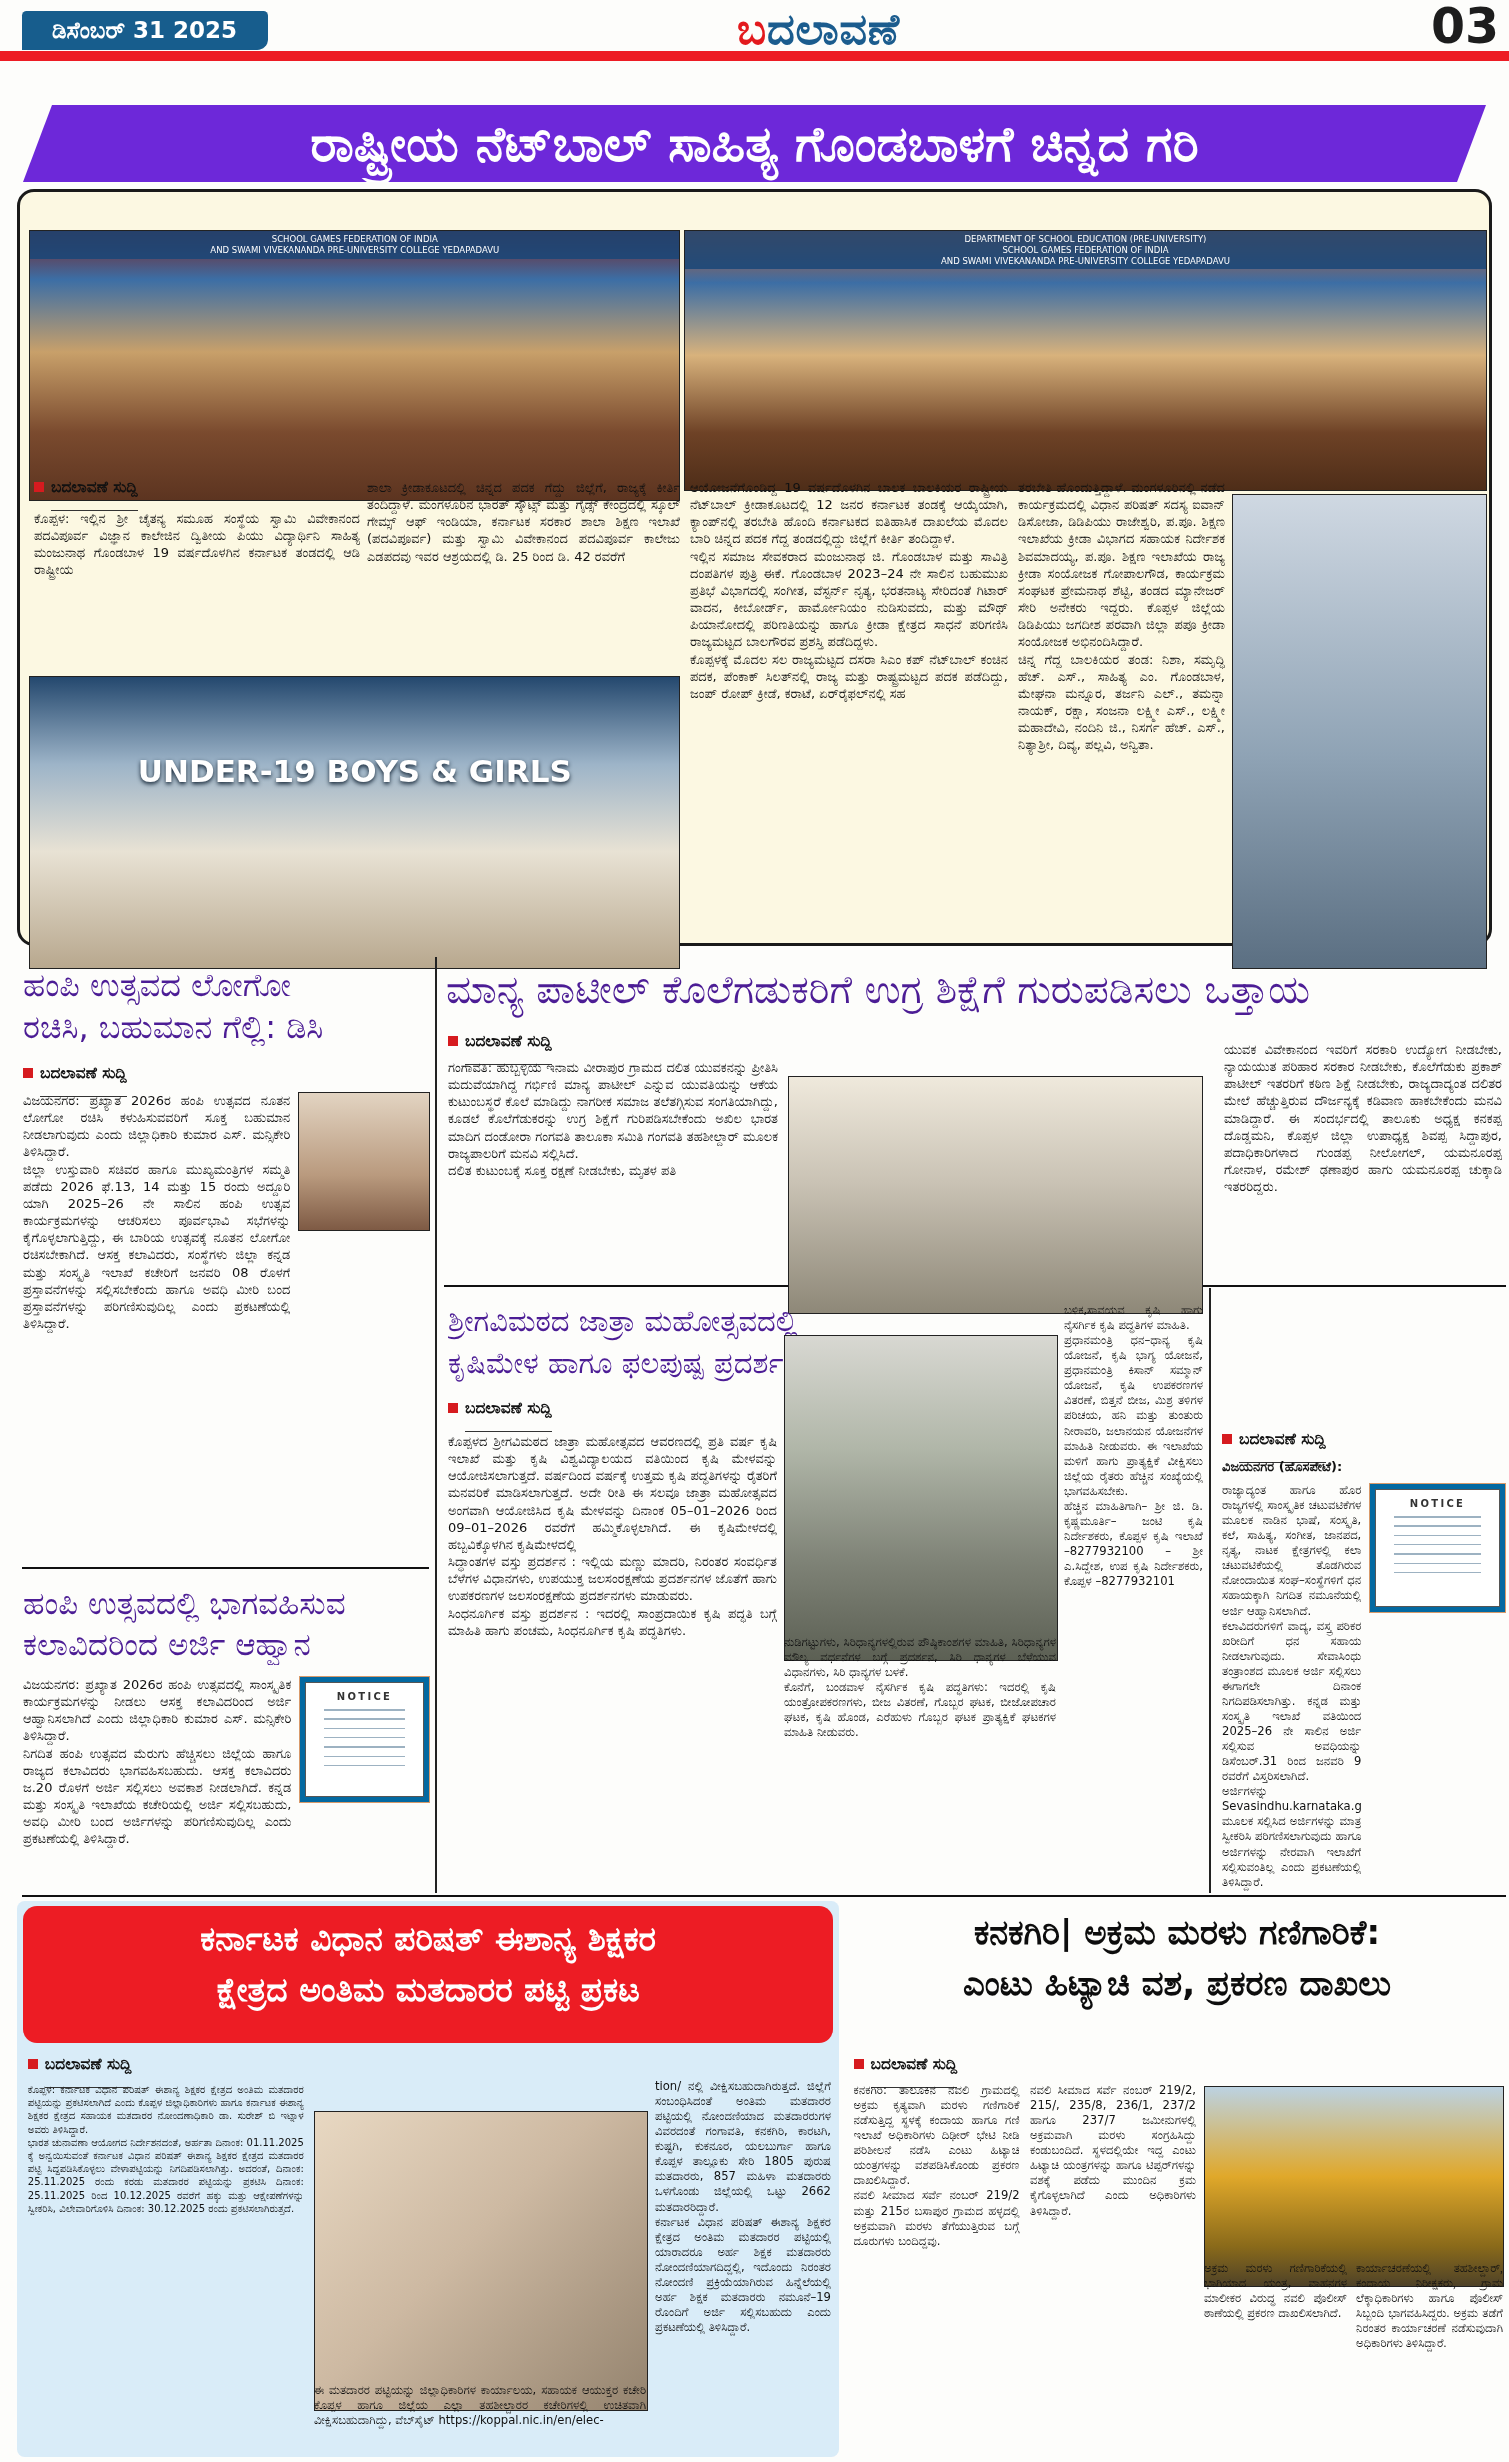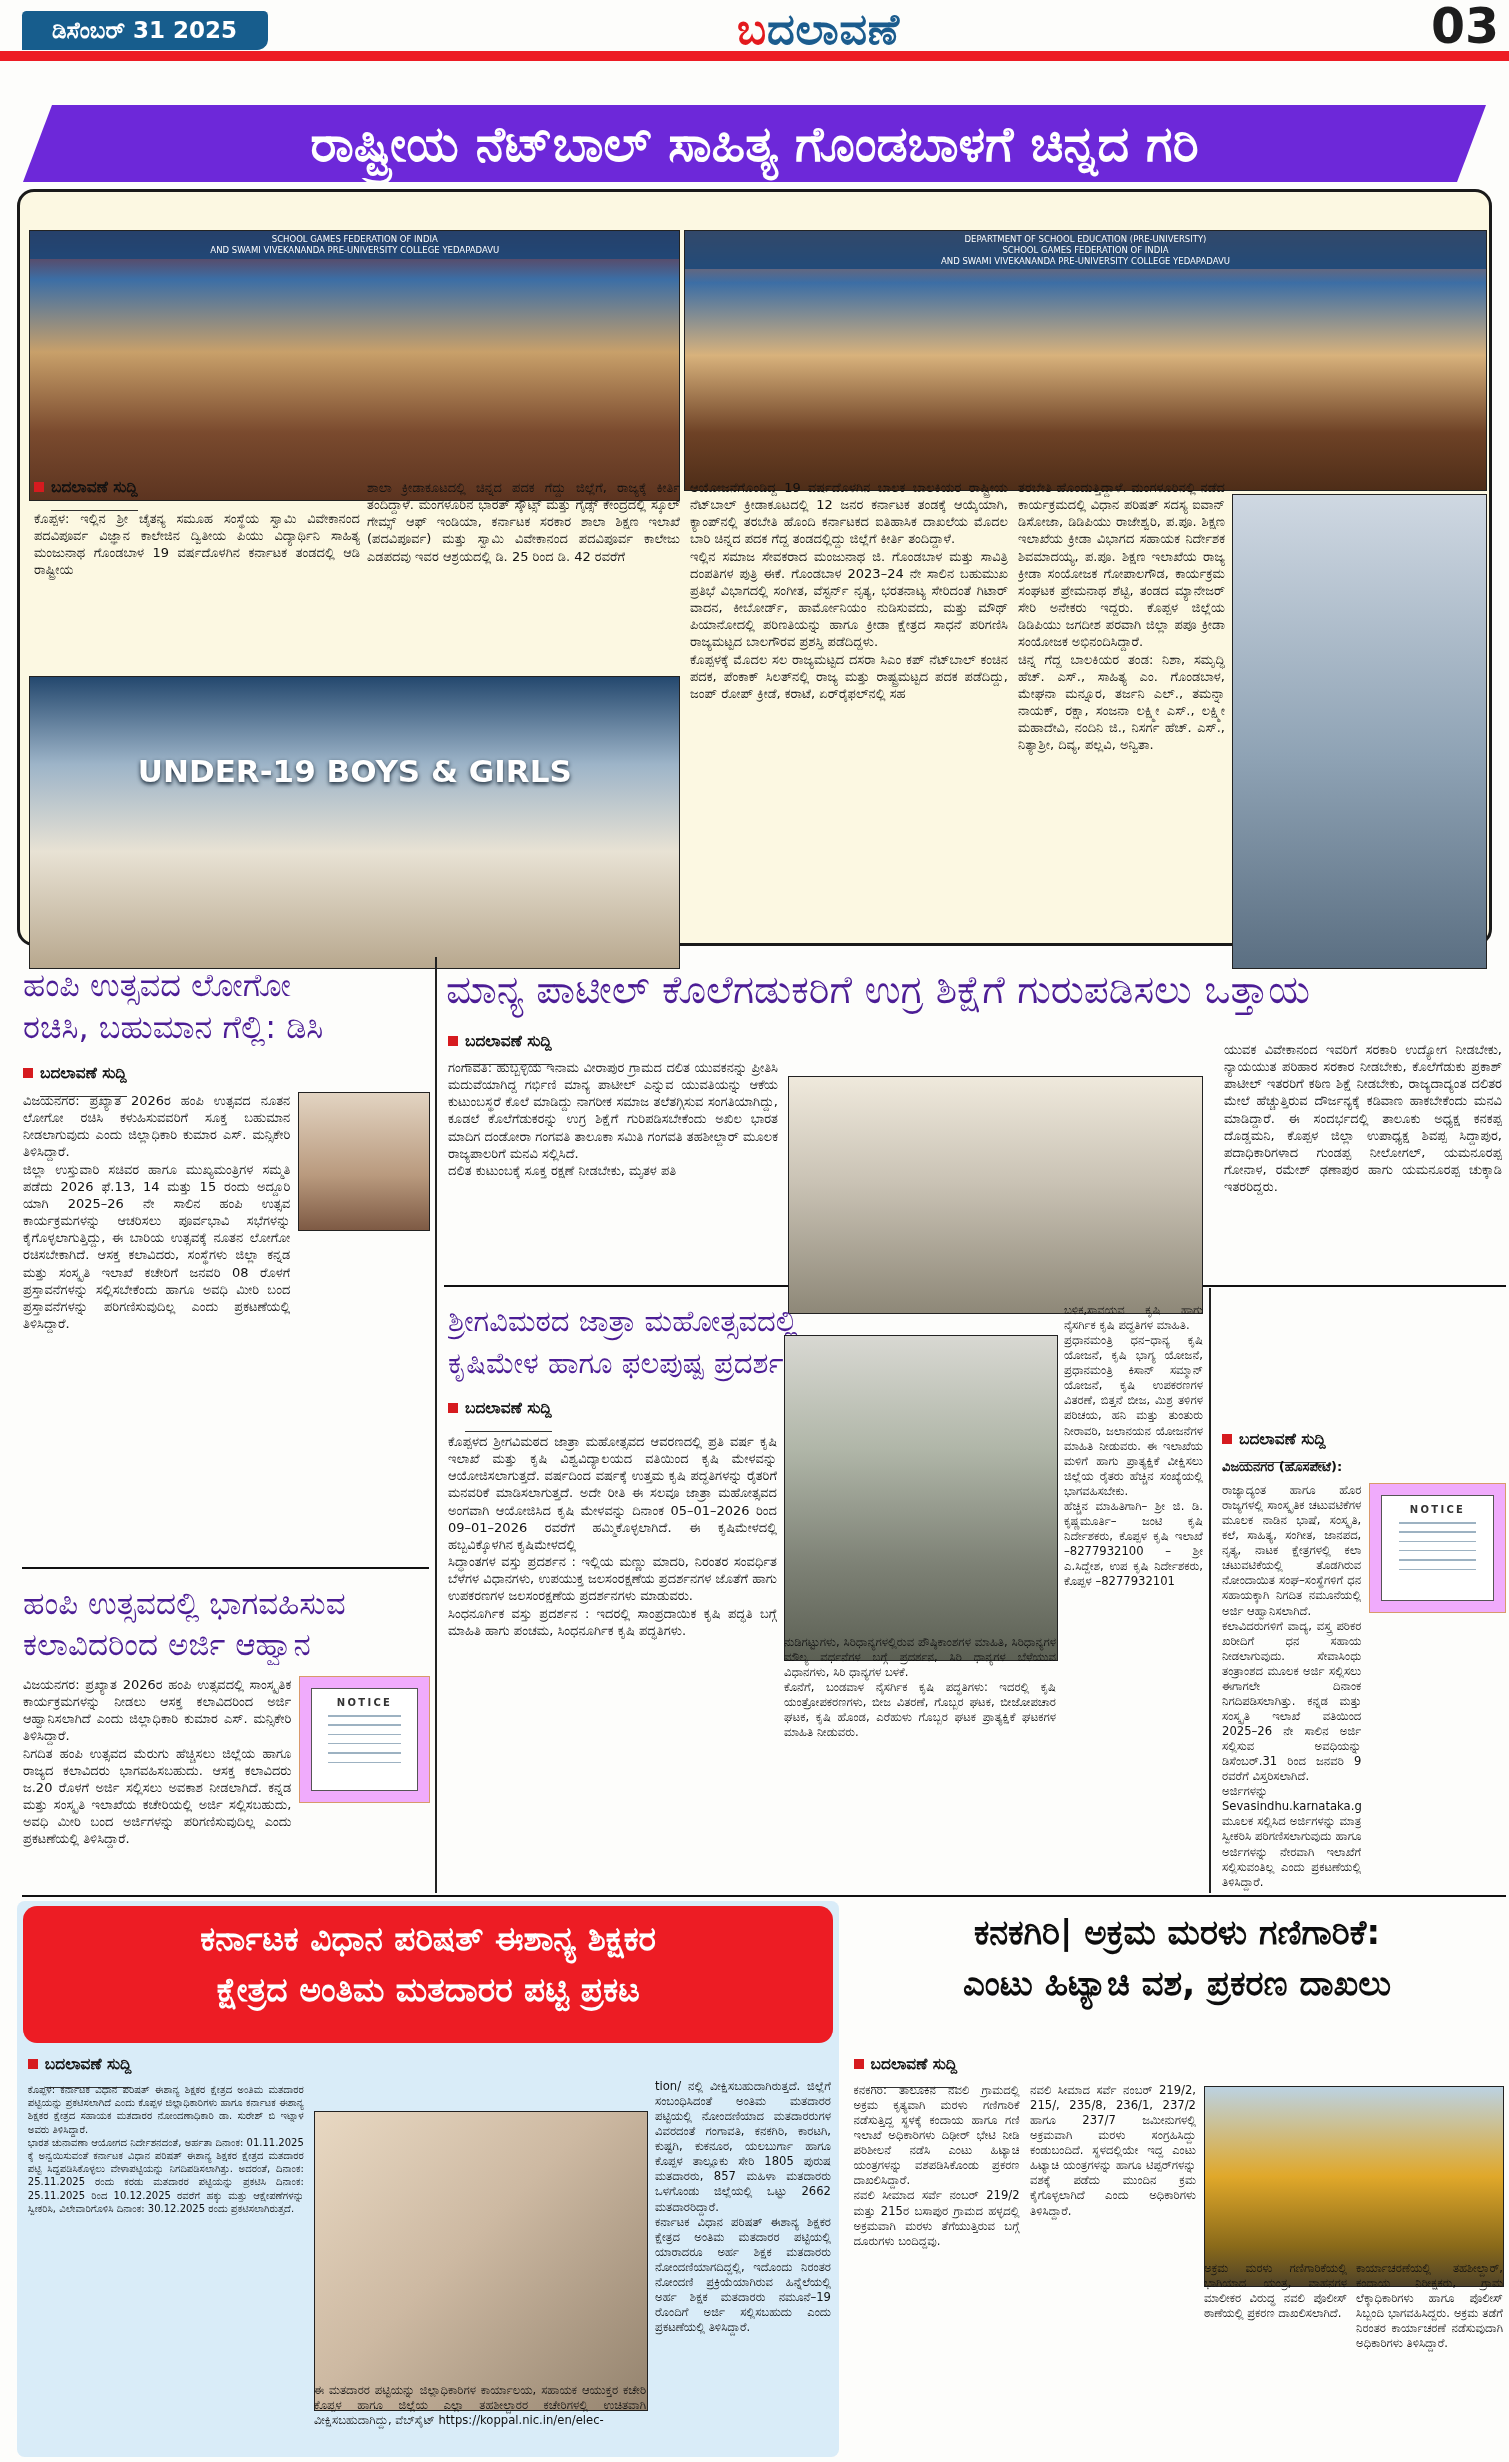--- a/index.html
+++ b/index.html
@@ -42,21 +42,21 @@
   .byline{font-size:15.4px;font-weight:bold;color:#111;white-space:nowrap;}
   .byline .sq{display:inline-block;width:10px;height:10px;background:#d61b1f;margin-right:7px;}
   .byline .t{border-bottom:1.5px solid #333;padding-bottom:14px;}
   .colTxt{font-size:13px;line-height:1.32;text-align:justify;white-space:pre-line;
           overflow:hidden;}
   .small{font-size:11.6px;line-height:1.3;}
   .hl{font-weight:normal;color:#4c1d95;white-space:pre-line;overflow:hidden;}
   .vline{background:#222;width:1.5px;}
   .hline{background:#111;height:2.3px;}
   
-  .notice-wrap{border:1.5px solid #d89a6a;background:#f0abfc;padding:11px;box-sizing:border-box;}
+  .notice-wrap{border:1.5px solid #d89a6a;background:#0369a1;padding:5px;box-sizing:border-box;}
   .notice-card{width:100%;height:100%;background:#fff;border:0.8px solid #555;box-sizing:border-box;
                text-align:center;padding-top:7.7px;font-size:10px;letter-spacing:2.3px;color:#333;
                font-weight:bold;}
   .notice-card .lines{margin:7.7px auto 0;width:70%;height:55%;
      background:repeating-linear-gradient(180deg,#9db2c2 0 1.5px,transparent 1.5px 9.3px);}
   
   .bl-block{left:17px;top:1901px;width:822px;height:556px;background:#d9ecf8;border-radius:7.7px;}
   .bl-red{position:absolute;left:6.2px;top:4.6px;width:810px;height:137px;background:#ed1c24;
           border-radius:14px;color:#fff;font-weight:bold;font-size:33px;text-align:center;
           line-height:1.55;white-space:pre-line;padding-top:7.7px;box-sizing:border-box;}
@@ -185,17 +185,17 @@
     <div class="abs br-hl" style="left:0;top:6.2px;width:656px;">ಕನಕಗಿರಿ| ಅಕ್ರಮ ಮರಳು ಗಣಿಗಾರಿಕೆ:
 ಎಂಟು ಹಿಟ್ಯಾಚಿ ವಶ, ಪ್ರಕರಣ ದಾಖಲು</div>
     <div class="abs byline" style="left:4.6px;top:154px;">
       <span class="sq"></span><span class="t">ಬದಲಾವಣೆ ಸುದ್ದಿ</span>
     </div>
     <div class="abs colTxt small" style="left:4.6px;top:182px;width:166px;height:369px;">ಕನಕಗಿರಿ: ತಾಲೂಕಿನ ನವಲಿ ಗ್ರಾಮದಲ್ಲಿ ಅಕ್ರಮ ಕೃತ್ಯವಾಗಿ ಮರಳು ಗಣಿಗಾರಿಕೆ ನಡೆಸುತ್ತಿದ್ದ ಸ್ಥಳಕ್ಕೆ ಕಂದಾಯ ಹಾಗೂ ಗಣಿ ಇಲಾಖೆ ಅಧಿಕಾರಿಗಳು ದಿಢೀರ್ ಭೇಟಿ ನೀಡಿ ಪರಿಶೀಲನೆ ನಡೆಸಿ ಎಂಟು ಹಿಟ್ಯಾಚಿ ಯಂತ್ರಗಳನ್ನು ವಶಪಡಿಸಿಕೊಂಡು ಪ್ರಕರಣ ದಾಖಲಿಸಿದ್ದಾರೆ.
 ನವಲಿ ಸೀಮಾದ ಸರ್ವೆ ನಂಬರ್ 219/2 ಮತ್ತು 215ರ ಬಸಾಪುರ ಗ್ರಾಮದ ಹಳ್ಳದಲ್ಲಿ ಅಕ್ರಮವಾಗಿ ಮರಳು ತೆಗೆಯುತ್ತಿರುವ ಬಗ್ಗೆ ದೂರುಗಳು ಬಂದಿದ್ದವು.</div>
     <div class="abs colTxt small" style="left:181px;top:182px;width:166px;height:369px;">ನವಲಿ ಸೀಮಾದ ಸರ್ವೆ ನಂಬರ್ 219/2, 215/, 235/8, 236/1, 237/2 ಹಾಗೂ 237/7 ಜಮೀನುಗಳಲ್ಲಿ ಅಕ್ರಮವಾಗಿ ಮರಳು ಸಂಗ್ರಹಿಸಿದ್ದು ಕಂಡುಬಂದಿದೆ. ಸ್ಥಳದಲ್ಲಿಯೇ ಇದ್ದ ಎಂಟು ಹಿಟ್ಯಾಚಿ ಯಂತ್ರಗಳನ್ನು ಹಾಗೂ ಟಿಪ್ಪರ್‌ಗಳನ್ನು ವಶಕ್ಕೆ ಪಡೆದು ಮುಂದಿನ ಕ್ರಮ ಕೈಗೊಳ್ಳಲಾಗಿದೆ ಎಂದು ಅಧಿಕಾರಿಗಳು ತಿಳಿಸಿದ್ದಾರೆ.</div>
     <div class="ph ph-digger" style="left:355px;top:153px;width:298px;height:199px;"></div>
     <div class="abs colTxt small" style="left:355px;top:360px;width:143px;height:191px;">ಅಕ್ರಮ ಮರಳು ಗಣಿಗಾರಿಕೆಯಲ್ಲಿ ಭಾಗಿಯಾದ ಯಂತ್ರ, ವಾಹನಗಳ ಮಾಲೀಕರ ವಿರುದ್ಧ ನವಲಿ ಪೊಲೀಸ್ ಠಾಣೆಯಲ್ಲಿ ಪ್ರಕರಣ ದಾಖಲಿಸಲಾಗಿದೆ.</div>
-    <div class="abs colTxt small" style="left:507px;top:360px;width:147px;height:191px;">ಕಾರ್ಯಾಚರಣೆಯಲ್ಲಿ ತಹಶೀಲ್ದಾರ್, ಕಂದಾಯ ನಿರೀಕ್ಷಕರು, ಗ್ರಾಮ ಲೆಕ್ಕಾಧಿಕಾರಿಗಳು ಹಾಗೂ ಪೊಲೀಸ್ ಸಿಬ್ಬಂದಿ ಭಾಗವಹಿಸಿದ್ದರು. ಅಕ್ರಮ ತಡೆಗೆ ನಿರಂತರ ಕಾರ್ಯಾಚರಣೆ ನಡೆಸುವುದಾಗಿ ಅಧಿಕಾರಿಗಳು ತಿಳಿಸಿದ್ದಾರೆ.</div>
+    <div class="abs colTxt small" style="left:507px;top:360px;width:147px;height:191px;font-family:Liberation Serif, serif;">ಕಾರ್ಯಾಚರಣೆಯಲ್ಲಿ ತಹಶೀಲ್ದಾರ್, ಕಂದಾಯ ನಿರೀಕ್ಷಕರು, ಗ್ರಾಮ ಲೆಕ್ಕಾಧಿಕಾರಿಗಳು ಹಾಗೂ ಪೊಲೀಸ್ ಸಿಬ್ಬಂದಿ ಭಾಗವಹಿಸಿದ್ದರು. ಅಕ್ರಮ ತಡೆಗೆ ನಿರಂತರ ಕಾರ್ಯಾಚರಣೆ ನಡೆಸುವುದಾಗಿ ಅಧಿಕಾರಿಗಳು ತಿಳಿಸಿದ್ದಾರೆ.</div>
   </div>
 
 </div>
 
 
 </body></html>

